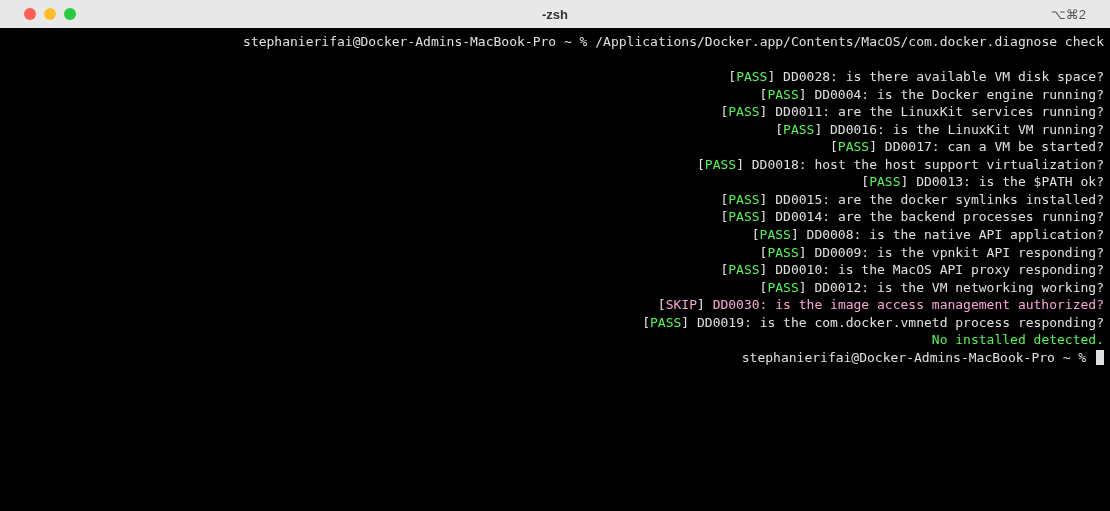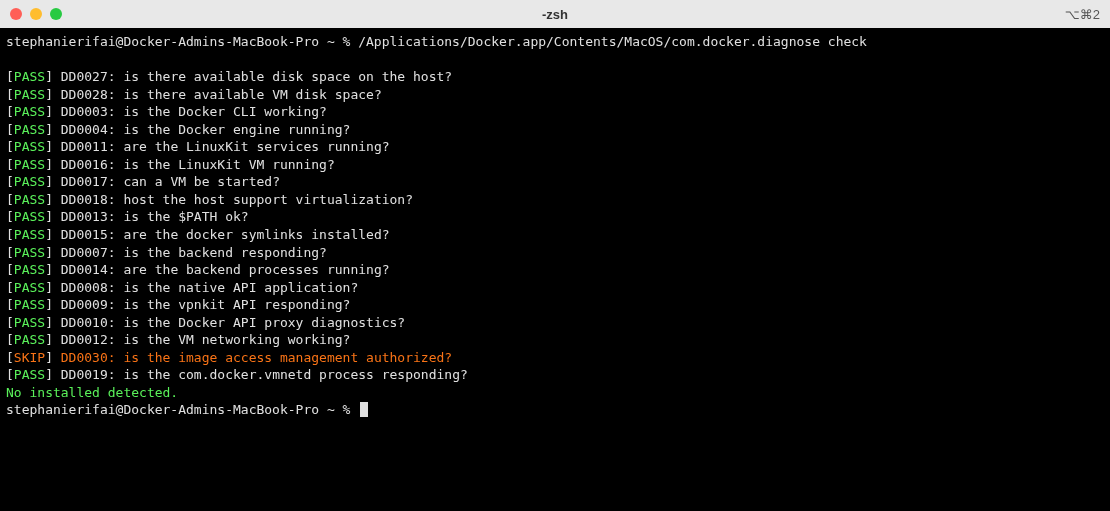--- a/index.html
+++ b/index.html
@@ -13,21 +13,21 @@
       background: #000;
       font-family: "Menlo", "Monaco", "Consolas", monospace;
       font-size: 13px;
       overflow: hidden;
     }
     .titlebar {
       height: 28px;
       background: #e8e8e8;
       display: flex;
       align-items: center;
-      padding: 0 10px;
+      padding: 0 24px;
       position: relative;
     }
     .traffic-lights {
       display: flex;
       gap: 8px;
       align-items: center;
     }
     .traffic-light {
       width: 12px;
       height: 12px;
@@ -50,27 +50,28 @@
       font-family: -apple-system, BlinkMacSystemFont, sans-serif;
       font-size: 13px;
       color: #555;
     }
     .terminal {
       padding: 5px 6px;
       color: #e0e0e0;
       line-height: 1.35;
       background: #000;
       height: calc(100% - 28px);
+      text-align: right;
     }
     .line {
       white-space: pre;
     }
     .prompt-text { color: #e0e0e0; }
     .green { color: #5af15a; }
-    .yellow { color: #f97316; }
+    .yellow { color: #f9a8d4; }
     .white { color: #e0e0e0; }
     .cursor {
       display: inline-block;
       width: 8px;
       height: 15px;
       background: #e0e0e0;
       vertical-align: text-bottom;
       margin-left: 2px;
     }
     .bracket { color: #e0e0e0; }
@@ -85,34 +86,31 @@
     <div class="traffic-light tl-green"></div>
   </div>
   <div class="title">-zsh</div>
   <div class="title-right">⌥⌘2</div>
 </div>
 
 <div class="terminal">
   <div class="line"><span class="prompt-text">stephanierifai@Docker-Admins-MacBook-Pro ~ %</span> <span class="white">/Applications/Docker.app/Contents/MacOS/com.docker.diagnose check</span></div>
   <div class="line">&nbsp;</div>
   <div id="checks">
-      <div class="line"><span class="bracket">[</span><span class="green">PASS</span><span class="bracket">]</span><span class="white"> DD0027: </span><span class="white">is there available disk space on the host?</span></div>
       <div class="line"><span class="bracket">[</span><span class="green">PASS</span><span class="bracket">]</span><span class="white"> DD0028: </span><span class="white">is there available VM disk space?</span></div>
-      <div class="line"><span class="bracket">[</span><span class="green">PASS</span><span class="bracket">]</span><span class="white"> DD0003: </span><span class="white">is the Docker CLI working?</span></div>
       <div class="line"><span class="bracket">[</span><span class="green">PASS</span><span class="bracket">]</span><span class="white"> DD0004: </span><span class="white">is the Docker engine running?</span></div>
       <div class="line"><span class="bracket">[</span><span class="green">PASS</span><span class="bracket">]</span><span class="white"> DD0011: </span><span class="white">are the LinuxKit services running?</span></div>
       <div class="line"><span class="bracket">[</span><span class="green">PASS</span><span class="bracket">]</span><span class="white"> DD0016: </span><span class="white">is the LinuxKit VM running?</span></div>
       <div class="line"><span class="bracket">[</span><span class="green">PASS</span><span class="bracket">]</span><span class="white"> DD0017: </span><span class="white">can a VM be started?</span></div>
       <div class="line"><span class="bracket">[</span><span class="green">PASS</span><span class="bracket">]</span><span class="white"> DD0018: </span><span class="white">host the host support virtualization?</span></div>
       <div class="line"><span class="bracket">[</span><span class="green">PASS</span><span class="bracket">]</span><span class="white"> DD0013: </span><span class="white">is the $PATH ok?</span></div>
       <div class="line"><span class="bracket">[</span><span class="green">PASS</span><span class="bracket">]</span><span class="white"> DD0015: </span><span class="white">are the docker symlinks installed?</span></div>
-      <div class="line"><span class="bracket">[</span><span class="green">PASS</span><span class="bracket">]</span><span class="white"> DD0007: </span><span class="white">is the backend responding?</span></div>
       <div class="line"><span class="bracket">[</span><span class="green">PASS</span><span class="bracket">]</span><span class="white"> DD0014: </span><span class="white">are the backend processes running?</span></div>
       <div class="line"><span class="bracket">[</span><span class="green">PASS</span><span class="bracket">]</span><span class="white"> DD0008: </span><span class="white">is the native API application?</span></div>
       <div class="line"><span class="bracket">[</span><span class="green">PASS</span><span class="bracket">]</span><span class="white"> DD0009: </span><span class="white">is the vpnkit API responding?</span></div>
-      <div class="line"><span class="bracket">[</span><span class="green">PASS</span><span class="bracket">]</span><span class="white"> DD0010: </span><span class="white">is the Docker API proxy diagnostics?</span></div>
+      <div class="line"><span class="bracket">[</span><span class="green">PASS</span><span class="bracket">]</span><span class="white"> DD0010: </span><span class="white">is the MacOS API proxy responding?</span></div>
       <div class="line"><span class="bracket">[</span><span class="green">PASS</span><span class="bracket">]</span><span class="white"> DD0012: </span><span class="white">is the VM networking working?</span></div>
       <div class="line"><span class="bracket">[</span><span class="yellow">SKIP</span><span class="bracket">]</span><span class="yellow"> DD0030: </span><span class="yellow">is the image access management authorized?</span></div>
       <div class="line"><span class="bracket">[</span><span class="green">PASS</span><span class="bracket">]</span><span class="white"> DD0019: </span><span class="white">is the com.docker.vmnetd process responding?</span></div>
     </div>
   <div class="line green">No installed detected.</div>
   <div class="line"><span class="prompt-text">stephanierifai@Docker-Admins-MacBook-Pro ~ %</span> <span class="cursor"></span></div>
 </div>
 
 </body></html>

